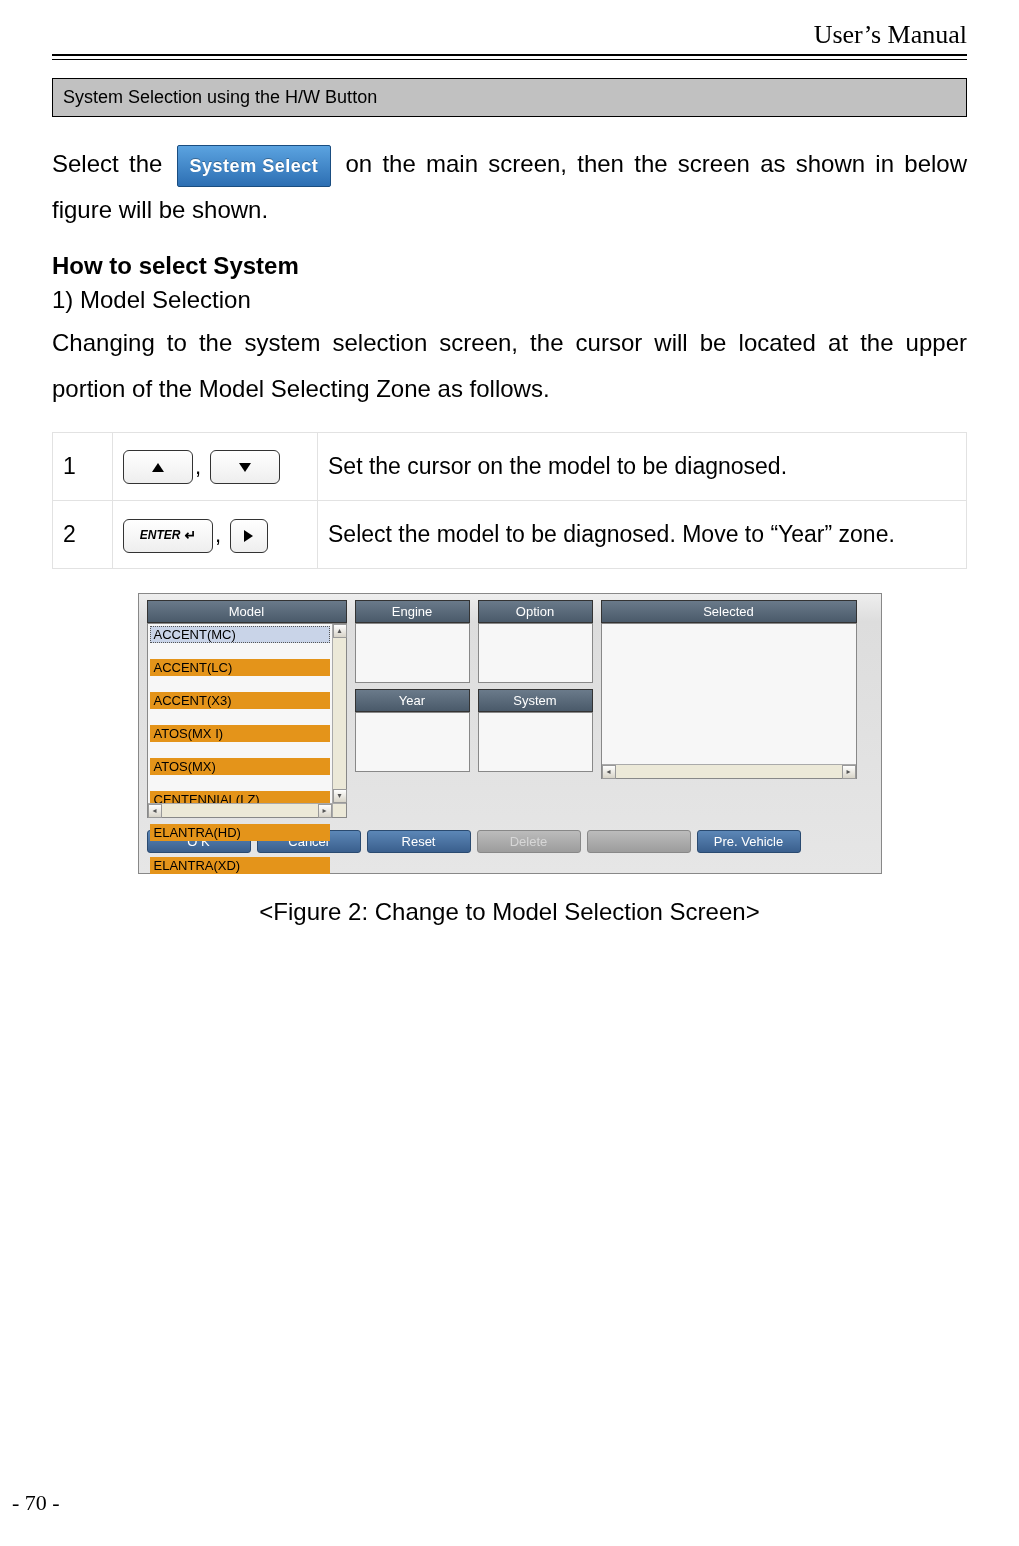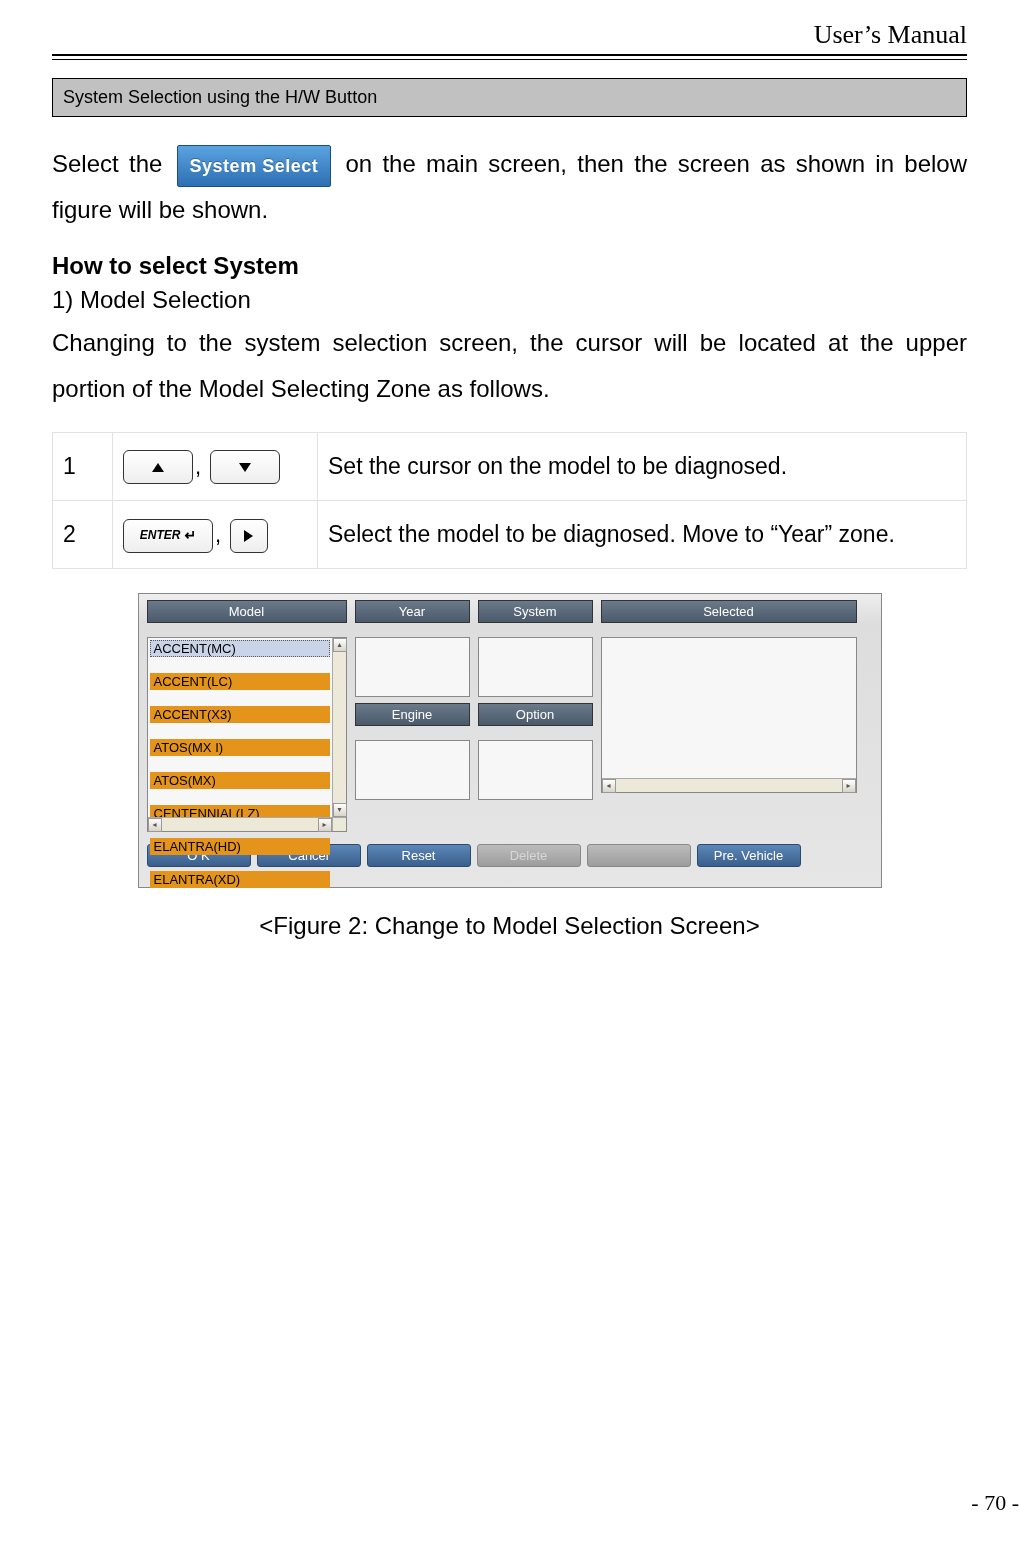--- a/index.html
+++ b/index.html
@@ -140,21 +140,21 @@
     flex-direction: column;
     align-items: stretch;
   }
   .pane-header {
     background: linear-gradient(#6a7a8a, #4a5a6a);
     color: #fff;
     text-align: center;
     padding: 3px 0;
     border: 1px solid #333;
     font-size: 13px;
-    margin-bottom: 14px;
+    margin-bottom: 0;
   }
   .pane-box {
     background: #f7f7f7;
     border: 1px solid #888;
     position: relative;
   }
   .pane-model { width: 200px; }
   .pane-model .pane-box { height: 195px; padding: 2px 16px 14px 2px; }
   .pane-model .vscroll {
     position: absolute; right: 0; top: 0; bottom: 14px; width: 14px;
@@ -227,21 +227,21 @@
   .figure-caption {
     text-align: center;
     font-size: 24px;
     margin: 6px 0 0 0;
     font-family: Arial, sans-serif;
   }
   .page-number {
     position: absolute;
     bottom: 30px;
     left: 0; right: 0;
-    text-align: right;
+    text-align: left;
     font-family: "Times New Roman", Times, serif;
     font-size: 22px;
     margin-left: 12px;
   }
 </style>
 </head>
 <body>
 
 <div class="page">
 
@@ -311,36 +311,36 @@
           <div class="hscroll">
             <div class="scroll-btn">◂</div>
             <div class="scroll-btn">▸</div>
           </div>
           <div class="grip"></div>
         </div>
       </div>
 
       <div class="col-mid">
         <div class="pane">
+          <div class="pane-header">Engine</div>
+          <div class="pane-box"></div>
+        </div>
+        <div class="pane">
           <div class="pane-header">Year</div>
           <div class="pane-box"></div>
         </div>
-        <div class="pane">
-          <div class="pane-header">Engine</div>
-          <div class="pane-box"></div>
-        </div>
       </div>
 
       <div class="col-mid2">
         <div class="pane">
+          <div class="pane-header">Option</div>
+          <div class="pane-box"></div>
+        </div>
+        <div class="pane">
           <div class="pane-header">System</div>
-          <div class="pane-box"></div>
-        </div>
-        <div class="pane">
-          <div class="pane-header">Option</div>
           <div class="pane-box"></div>
         </div>
       </div>
 
       <div class="pane pane-selected">
         <div class="pane-header">Selected</div>
         <div class="pane-box">
           <div class="hscroll">
             <div class="scroll-btn">◂</div>
             <div class="scroll-btn">▸</div>

